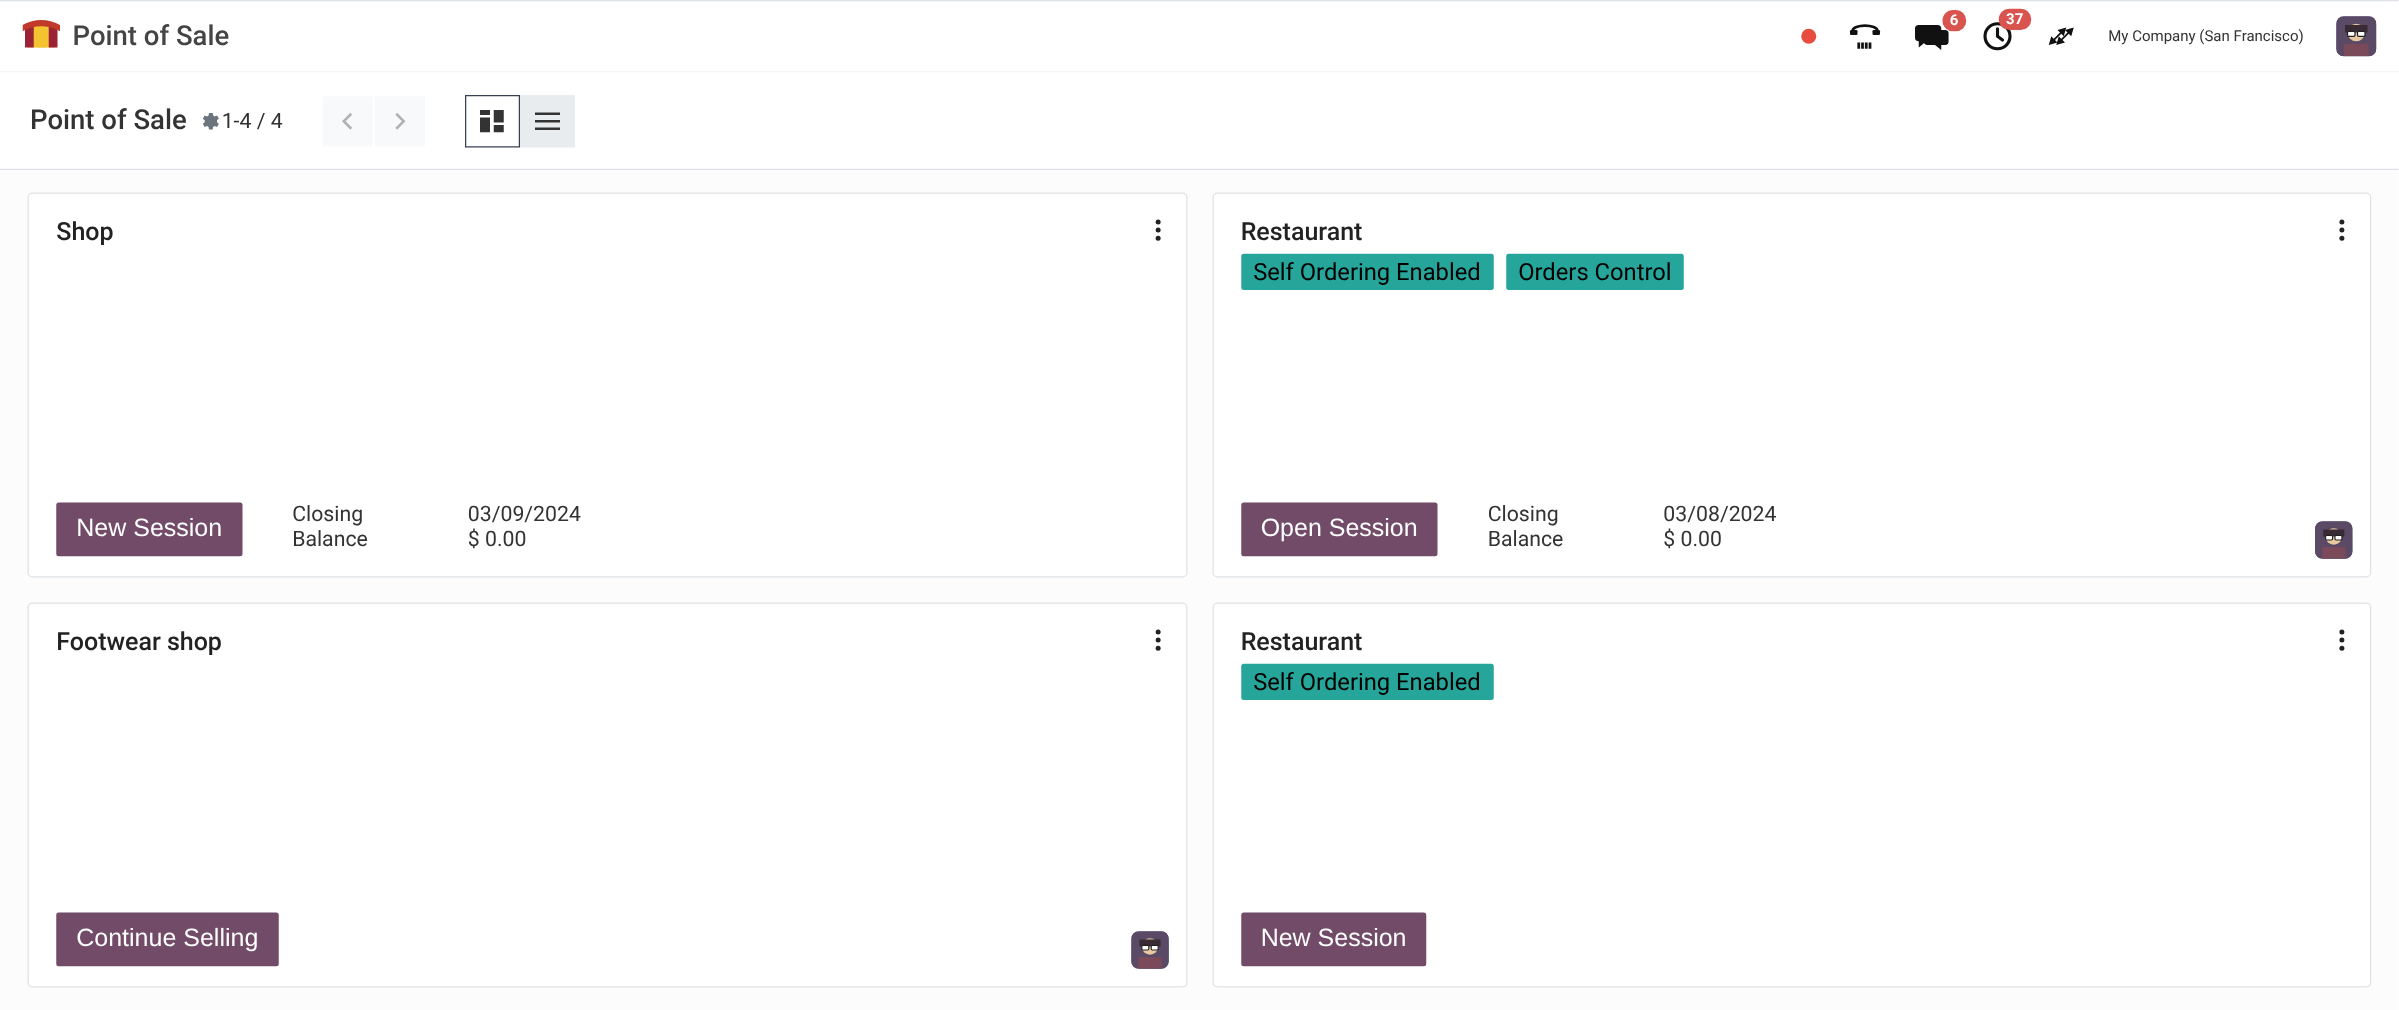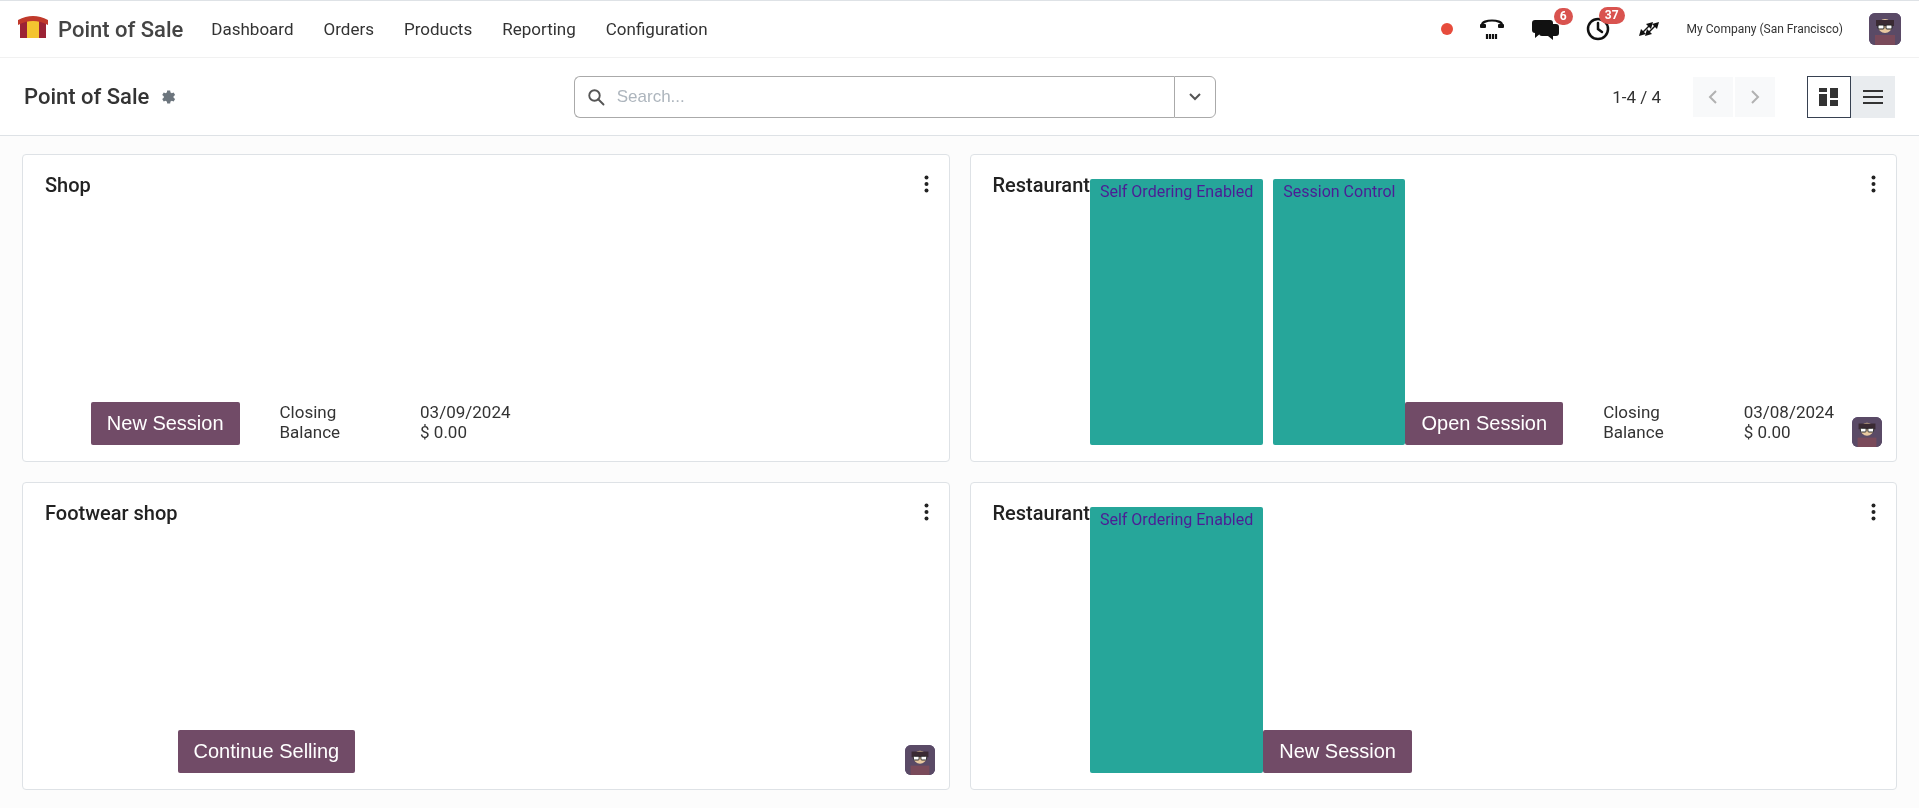--- a/index.html
+++ b/index.html
@@ -103,29 +103,29 @@
   
   .kanban {
     padding: 18px 22px; background:#fcfcfc;
     display:grid; grid-template-columns: 1fr 1fr; gap:20px;
     height: calc(808px - 58px - 78px);
     overflow:auto;
   }
   .card {
     border:1px solid var(--border); border-radius:4px; background:#fff;
     padding:18px 22px 16px; position:relative; min-height:210px;
-    display:flex; flex-direction:row;
+    display:flex; flex-direction:column;
   }
   .card .more {
     position:absolute; top:16px; right:16px; cursor:pointer; padding:4px;
   }
   .card-title { font-size:20px; color:#222; font-weight:500; }
   .tags { display:flex; gap:10px; margin-top:6px; flex-wrap:wrap; }
   .tag {
-    background: var(--teal); color:#4c1d95; font-size:16px;
+    background: var(--teal); color:#000000; font-size:19px;
     padding:3px 10px; border-radius:2px;
   }
   .card-body { display:flex; margin-top:auto; padding-top:24px; gap:40px; }
   .action-btn {
     background: var(--primary); color:#fff; border:none;
     padding:10px 16px; font-size:20px; cursor:pointer; border-radius:2px;
   }
   .closing-block { display:flex; gap:80px; font-size:17px; color:#333; }
   .closing-block .col { display:flex; flex-direction:column; gap:0; }
   .card-avatar { position:absolute; bottom:14px; right:14px; }
@@ -143,27 +143,20 @@
         <path d="M2 4 h26 l-2 18 h-22 z" fill="#f4c430"></path>
         <rect x="2" y="4" width="7" height="18" fill="#9b2335"></rect>
         <rect x="12" y="4" width="7" height="18" fill="#f4c430"></rect>
         <rect x="21" y="4" width="7" height="18" fill="#9b2335"></rect>
         <path d="M0 4 Q15 -4 30 4 L30 9 Q15 1 0 9 Z" fill="#c0392b"></path>
       </svg>
     </span>
     <span class="brand-title">Point of Sale</span>
   </div>
 
-  <div class="nav-links">
-    <span class="nav-link">Dashboard</span>
-    <span class="nav-link">Orders</span>
-    <span class="nav-link">Products</span>
-    <span class="nav-link">Reporting</span>
-    <span class="nav-link">Configuration</span>
-  </div>
 
   <div class="topbar-right">
     <span class="red-dot"></span>
 
     <span class="icon-wrap">
       <svg width="26" height="24" viewBox="0 0 26 24" fill="none" stroke="#111" stroke-width="2.2">
         <path d="M3 8 C3 2 23 2 23 8" stroke-linecap="round"></path>
         <rect x="1" y="7" width="6" height="4" rx="1" fill="#111" stroke="none"></rect>
         <rect x="19" y="7" width="6" height="4" rx="1" fill="#111" stroke="none"></rect>
         <line x1="8" y1="17" x2="8" y2="22"></line>
@@ -214,38 +207,20 @@
 <div class="controlbar">
   <div class="breadcrumb">
     <span>Point of Sale</span>
     <span class="gear">
       <svg width="18" height="18" viewBox="0 0 24 24" fill="#6c757d">
         <path d="M12 8 a4 4 0 1 0 0 8 a4 4 0 0 0 0 -8 z M19.4 13 a7.5 7.5 0 0 0 0 -2 l2.1 -1.6 l-2 -3.5 l-2.5 1 a7.5 7.5 0 0 0 -1.7 -1 l-.4 -2.6 h-4 l-.4 2.6 a7.5 7.5 0 0 0 -1.7 1 l-2.5 -1 l-2 3.5 l2.1 1.6 a7.5 7.5 0 0 0 0 2 l-2.1 1.6 l2 3.5 l2.5 -1 a7.5 7.5 0 0 0 1.7 1 l.4 2.6 h4 l.4 -2.6 a7.5 7.5 0 0 0 1.7 -1 l2.5 1 l2 -3.5 z"></path>
       </svg>
     </span>
   </div>
 
-  <div class="search-wrap">
-    <div class="search-box">
-      <span style="margin-right:10px;">
-        <svg width="18" height="18" viewBox="0 0 24 24" fill="none" stroke="#555" stroke-width="2.5">
-          <circle cx="10" cy="10" r="7"></circle>
-            <line x1="15" y1="15" x2="22" y2="22" stroke-linecap="round"></line>
-        </svg>
-      </span>
-      <input type="text" placeholder="Search..." style="">
-    </div>
-    <div class="search-toggle">
-      <span>
-        <svg width="12" height="8" viewBox="0 0 12 8">
-            <path d="M1 1 l5 5 l5 -5" fill="none" stroke="#555" stroke-width="2"></path>
-          </svg>
-      </span>
-    </div>
-  </div>
 
   <div class="right-tools">
     <span class="pager-text">1-4 / 4</span>
     <div class="btn-group">
       <div class="btn-square disabled">
         <span>
           <svg width="10" height="16" viewBox="0 0 10 16">
               <path d="M8 2 l-6 6 l6 6" fill="none" stroke="#555" stroke-width="2"></path>
             </svg>
         </span>
@@ -313,21 +288,21 @@
     <span class="more">
       <span><svg width="5" height="18" viewBox="0 0 5 18" fill="#222">
   <circle cx="2.5" cy="2.5" r="2"></circle>
             <circle cx="2.5" cy="9" r="2"></circle>
             <circle cx="2.5" cy="15.5" r="2"></circle>
 </svg></span>
     </span>
     <div class="card-title">Restaurant</div>
     <div class="tags">
         <span class="tag">Self Ordering Enabled</span>
-        <span class="tag">Session Control</span>
+        <span class="tag">Orders Control</span>
       </div>
     <div class="card-body">
       <button class="action-btn">Open Session</button>
 
       <div class="closing-block">
         <div class="col">
           <span>Closing</span>
           <span>Balance</span>
         </div>
         <div class="col">

